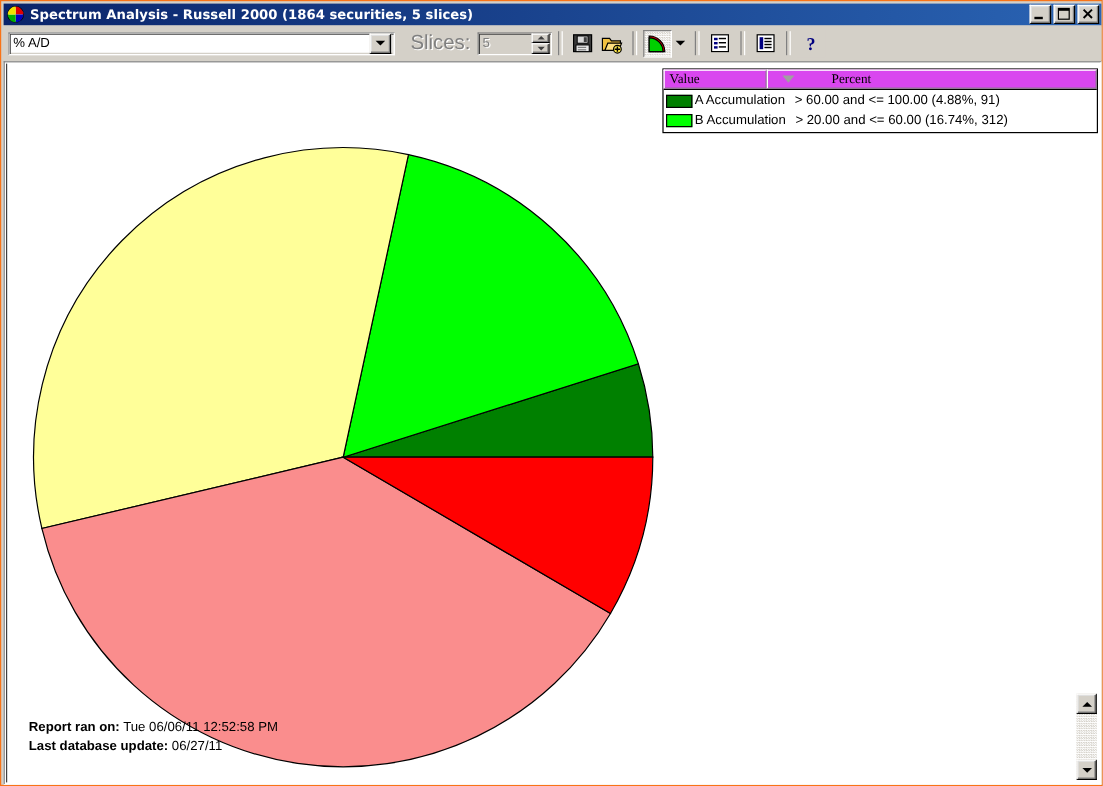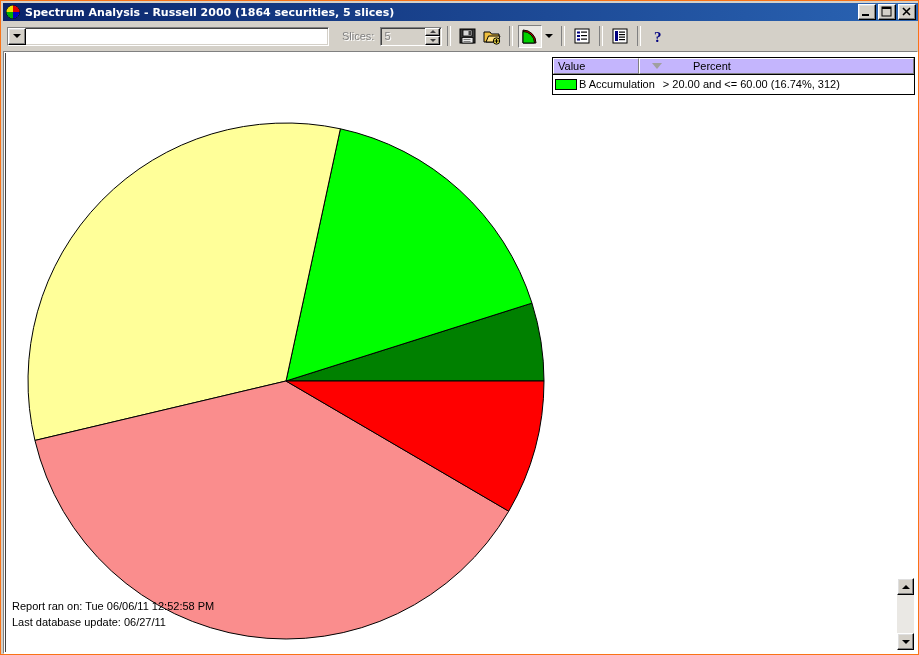--- a/index.html
+++ b/index.html
@@ -104,21 +104,21 @@
   }
   .tri-down {
     width: 0; height: 0;
     border-left: 4px solid transparent;
     border-right: 4px solid transparent;
     border-top: 4px solid #000;
   }
   .tb-label {
     margin-left: 13px;
     color: #808080;
-    font-size: 11px;
+    font-size: 17px;
     text-shadow: 1px 1px 0 #ffffff;
   }
   .spin {
     margin-left: 6px;
     width: 62px; height: 19px;
     background: #d4d0c8;
     border: 1px solid;
     border-color: #808080 #ffffff #ffffff #808080;
     box-shadow: inset 1px 1px 0 #404040;
     display: flex; align-items: center;
@@ -211,29 +211,30 @@
   }
   .legend-head {
     display: flex;
     height: 17px;
     background: #d4d0c8;
     border-bottom: 1px solid #000000;
     box-sizing: border-box;
   }
   .lh-cell {
     height: 16px;
-    background: #c4b5fd;
+    background: #d946ef;
     border: 1px solid;
     border-color: #ffffff #808080 #808080 #ffffff;
     box-sizing: border-box;
     display: flex;
     align-items: center;
     font-size: 11px;
     color: #000;
     padding-left: 4px;
+    font-family: Liberation Serif, serif;
   }
   .lh-value { width: 86px; flex: 0 0 auto; }
   .lh-percent { flex: 1 1 auto; padding-left: 0; gap: 17px; }
   .sort-tri {
     width: 0; height: 0;
     border-left: 5px solid transparent;
     border-right: 5px solid transparent;
     border-top: 6px solid #a0a0a0;
     margin-left: 12px;
     margin-right: 14px;
@@ -266,21 +267,21 @@
 
   
   .footer {
     position: absolute;
     left: 6px;
     bottom: 22px;
     font-size: 11px;
     color: #000;
     line-height: 16px;
   }
-  .footer b { font-weight: normal; }
+  .footer b { font-weight: bold; margin-left: 12px; }
   .vscroll-bottom {
     position: absolute;
     right: 2px;
     bottom: 2px;
     width: 17px;
     height: 72px;
     background: repeating-conic-gradient(#d4d0c8 0% 25%, #ffffff 0% 50%) 50% / 2px 2px;
     display: flex;
     flex-direction: column;
     justify-content: space-between;
@@ -339,20 +340,21 @@
         <svg width="12" height="12" viewBox="0 0 12 12">
             <path d="M2 2 L9 9 M9 2 L2 9" stroke="#000" stroke-width="1.6" fill="none"></path>
           </svg>
       </div>
     </div>
   </div>
 
   <div class="toolbar">
 
     <div class="combo">
+      <div class="combo-text">% A/D</div>
       <div class="combo-btn">
           <span class="tri-down"></span>
         </div>
     </div>
 
     <div class="tb-label">Slices:</div>
 
     <div class="spin">
       <div class="spin-val">5</div>
       <div class="spin-btns">
@@ -453,20 +455,25 @@
       <div class="legend">
         <div class="legend-head">
           <div class="lh-cell lh-value">Value</div>
           <div class="lh-cell lh-percent">
             <span class="sort-tri"></span>
             <span>Percent</span>
           </div>
         </div>
         <div class="legend-rows" id="legend-rows">
             <div class="legend-row">
+              <span class="swatch" style="background: rgb(0, 128, 0);"></span>
+              <span class="lbl">A Accumulation</span>
+              <span class="lbl-range">&gt; 60.00 and &lt;= 100.00 (4.88%, 91)</span>
+            </div>
+            <div class="legend-row">
               <span class="swatch" style="background: rgb(0, 255, 0);"></span>
               <span class="lbl">B Accumulation</span>
               <span class="lbl-range">&gt; 20.00 and &lt;= 60.00 (16.74%, 312)</span>
             </div>
           </div>
       </div>
 
       <div class="footer">
         <div>
           <b>Report ran on:</b>

